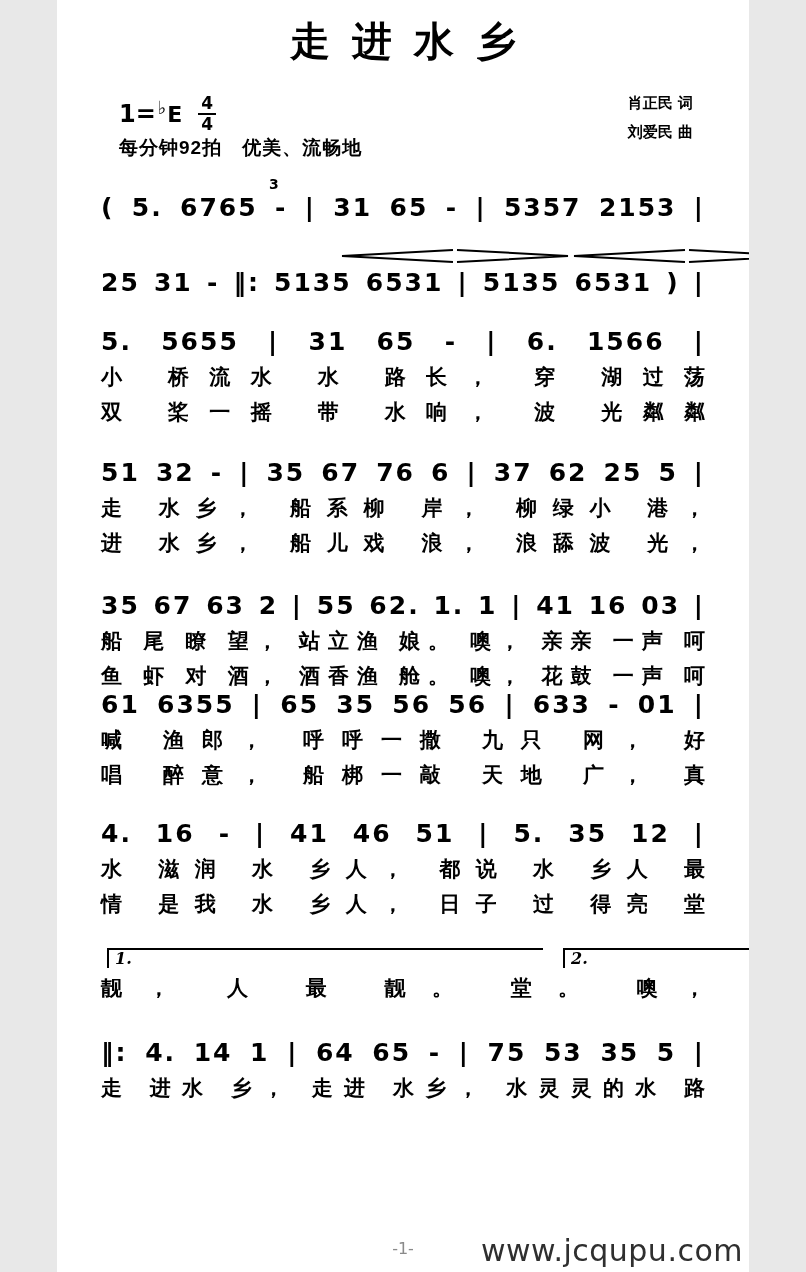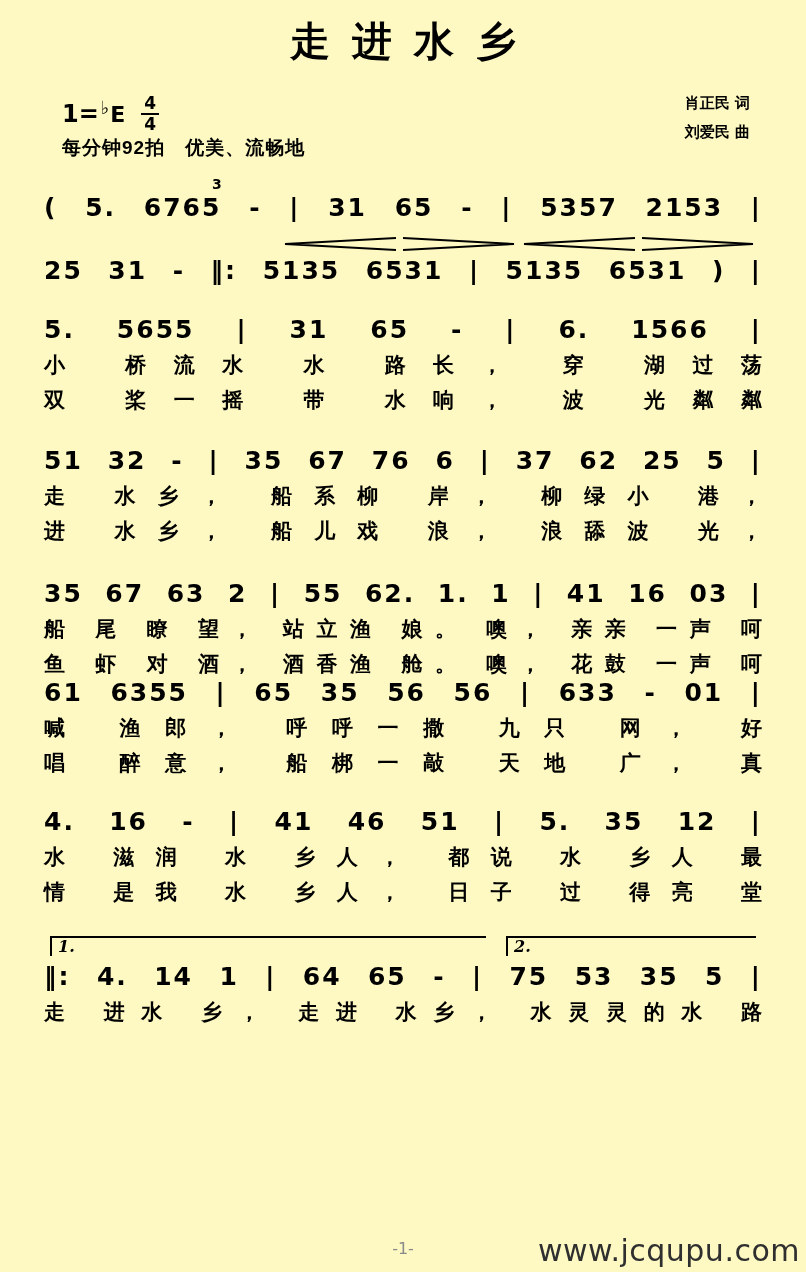--- a/index.html
+++ b/index.html
@@ -1,20 +1,20 @@
 <!DOCTYPE html>
 <html><head>
 <meta charset="utf-8">
 <style>
   html,body{margin:0;padding:0;background:#e8e8e8;}
   .page{
     position:relative;
-    width:806px;height:1272px;
+    width:692px;height:1272px;
     margin:0 auto;
-    background:#fef9c3;
+    background:#ffffff;
     box-sizing:border-box;
     padding:0 44px;
     color:#000;
     overflow:hidden;
     font-family:"Liberation Serif", serif;
   }
   .title{
     margin-top:14px;
     text-align:center;
     font-size:40px;
@@ -102,21 +102,21 @@
     text-align:center;color:#8a8a8a;font-size:16px;
     font-family:"DejaVu Sans", sans-serif;
   }
   .watermark{
     position:absolute;bottom:4px;right:6px;
     color:#2f2f2f;font-size:30px;
     font-family:"DejaVu Sans", sans-serif;
     letter-spacing:0.5px;
   }
   .mt1{margin-top:22px;}
-  .mt2{margin-top:34px;}
+  .mt2{margin-top:46px;}
   .mt3{margin-top:30px;}
   .mt4{margin-top:32px;}
   .mt5{margin-top:34px;}
   .mt6{}
   .mt7{margin-top:30px;}
   .mt8{margin-top:56px;}
   .mt9{margin-top:36px;}
 </style>
 </head>
 <body>
@@ -205,20 +205,21 @@
 
   <div class="system mt8">
     <div class="voltas">
       <div class="volta volta1">
         <span class="vlabel">1.</span>
       </div>
       <div class="volta volta2">
         <span class="vlabel">2.</span>
       </div>
     </div>
+    <div class="lyric">靓， 人 最 靓。 堂。 噢，</div>
   </div>
 
   <div class="system mt9">
     <div class="notation">‖: 4. 14 1 | 64 65 - | 75 53 35 5 |</div>
     <div class="lyric">走 进水 乡， 走进 水乡， 水灵灵的水 路</div>
   </div>
 
   <div class="footer-page">-1-</div>
   <div class="watermark">www.jcqupu.com</div>
 

